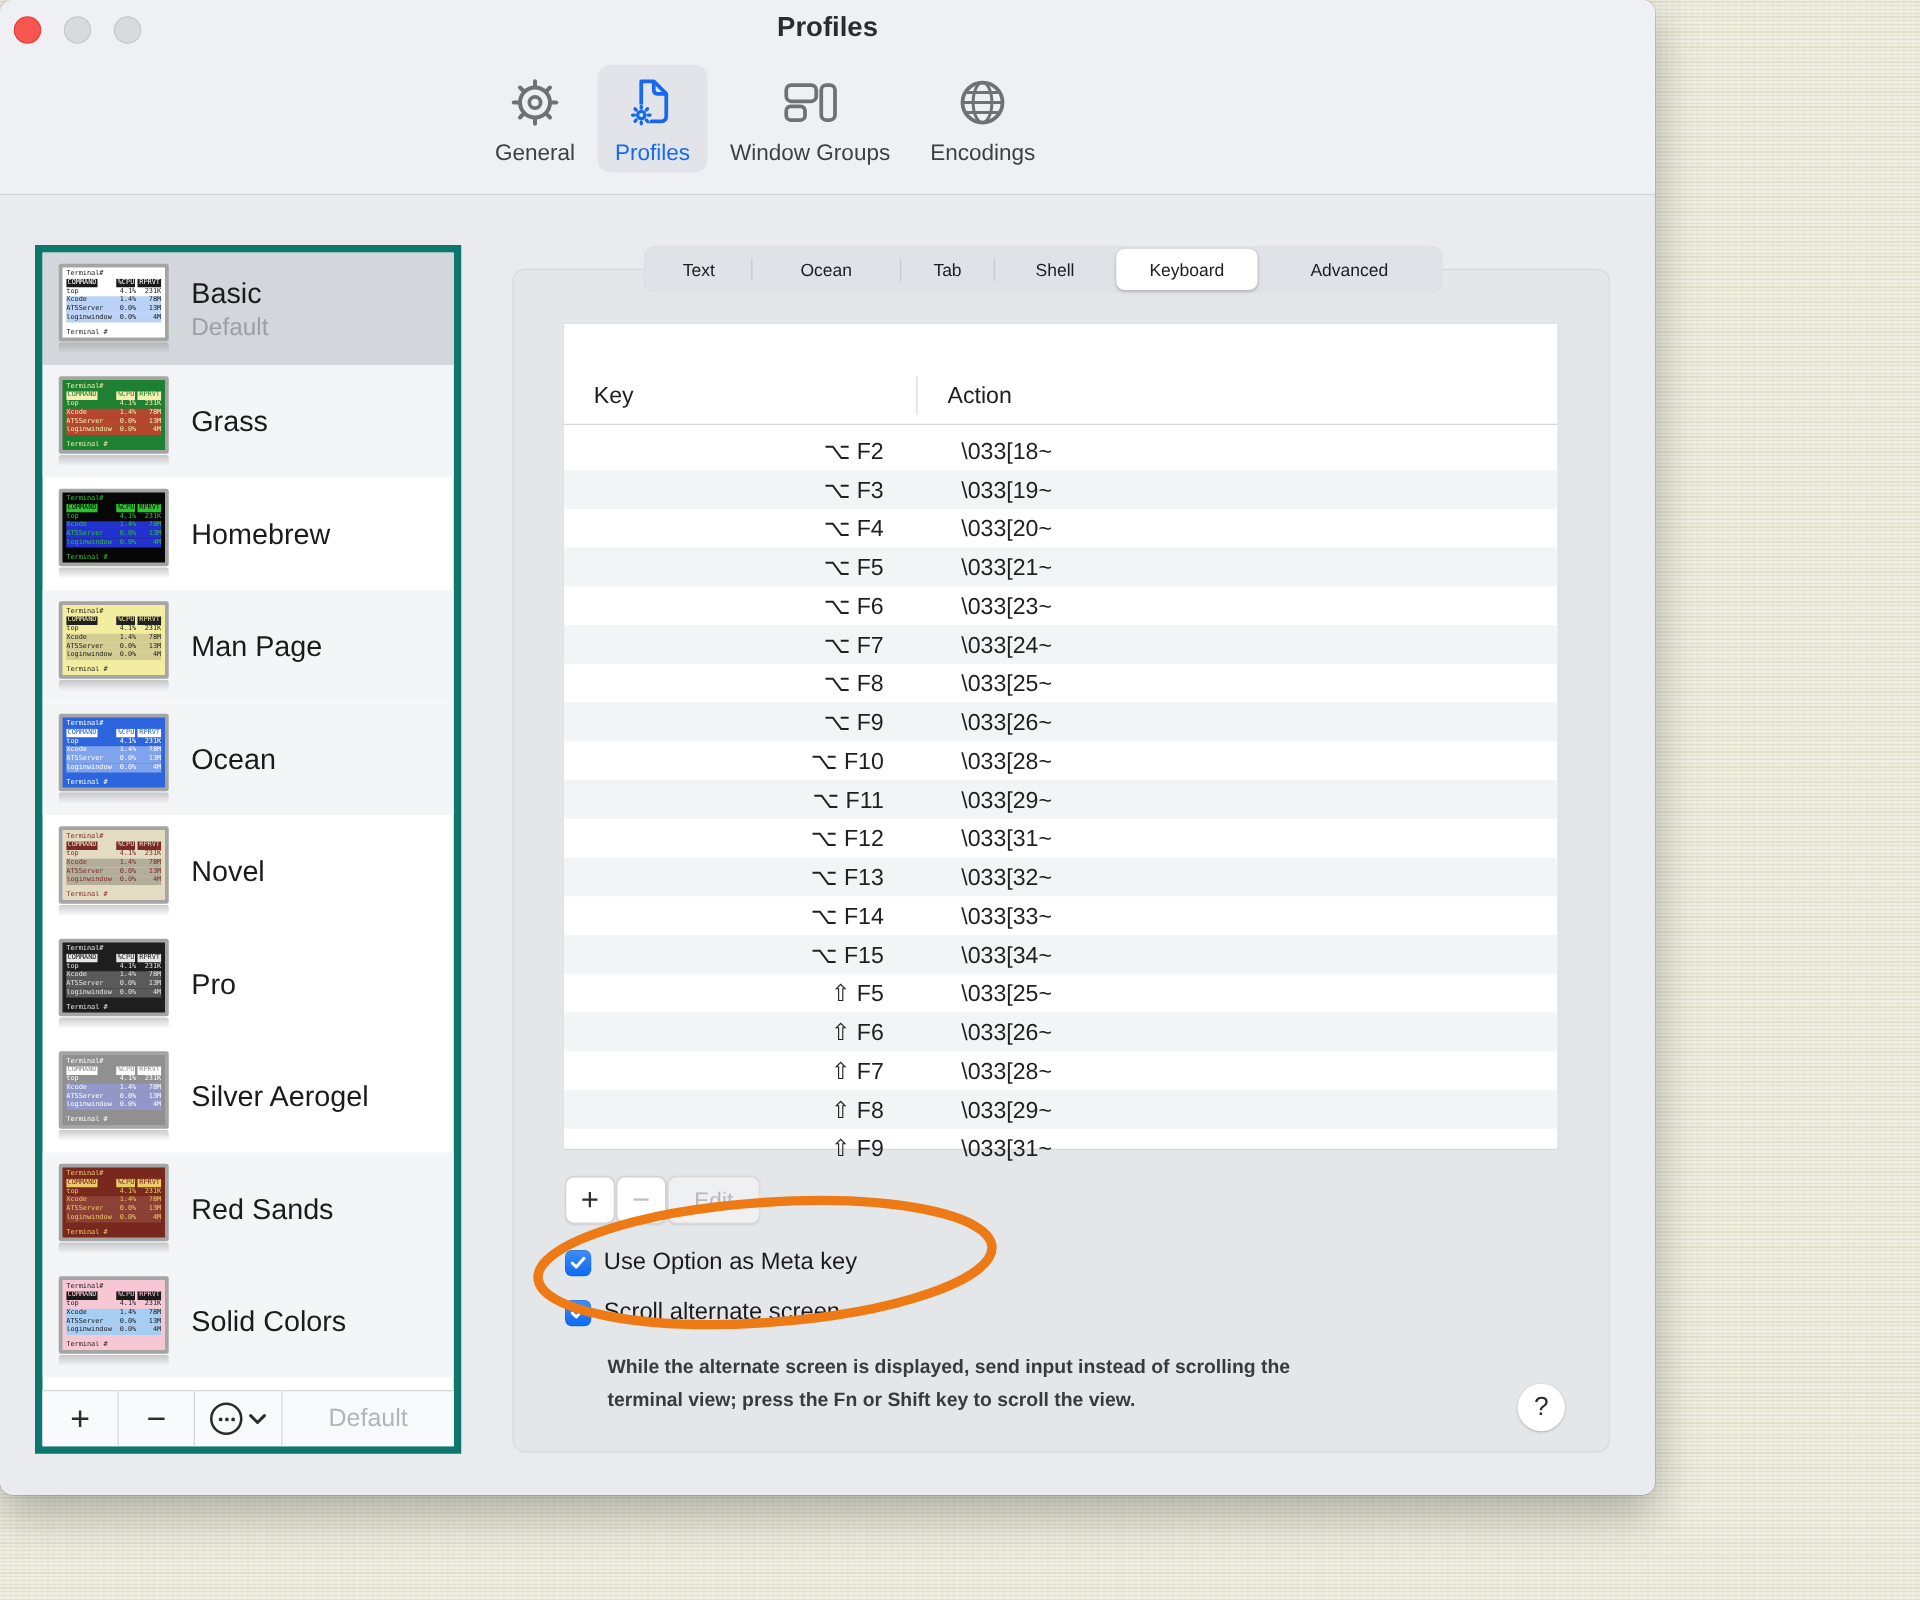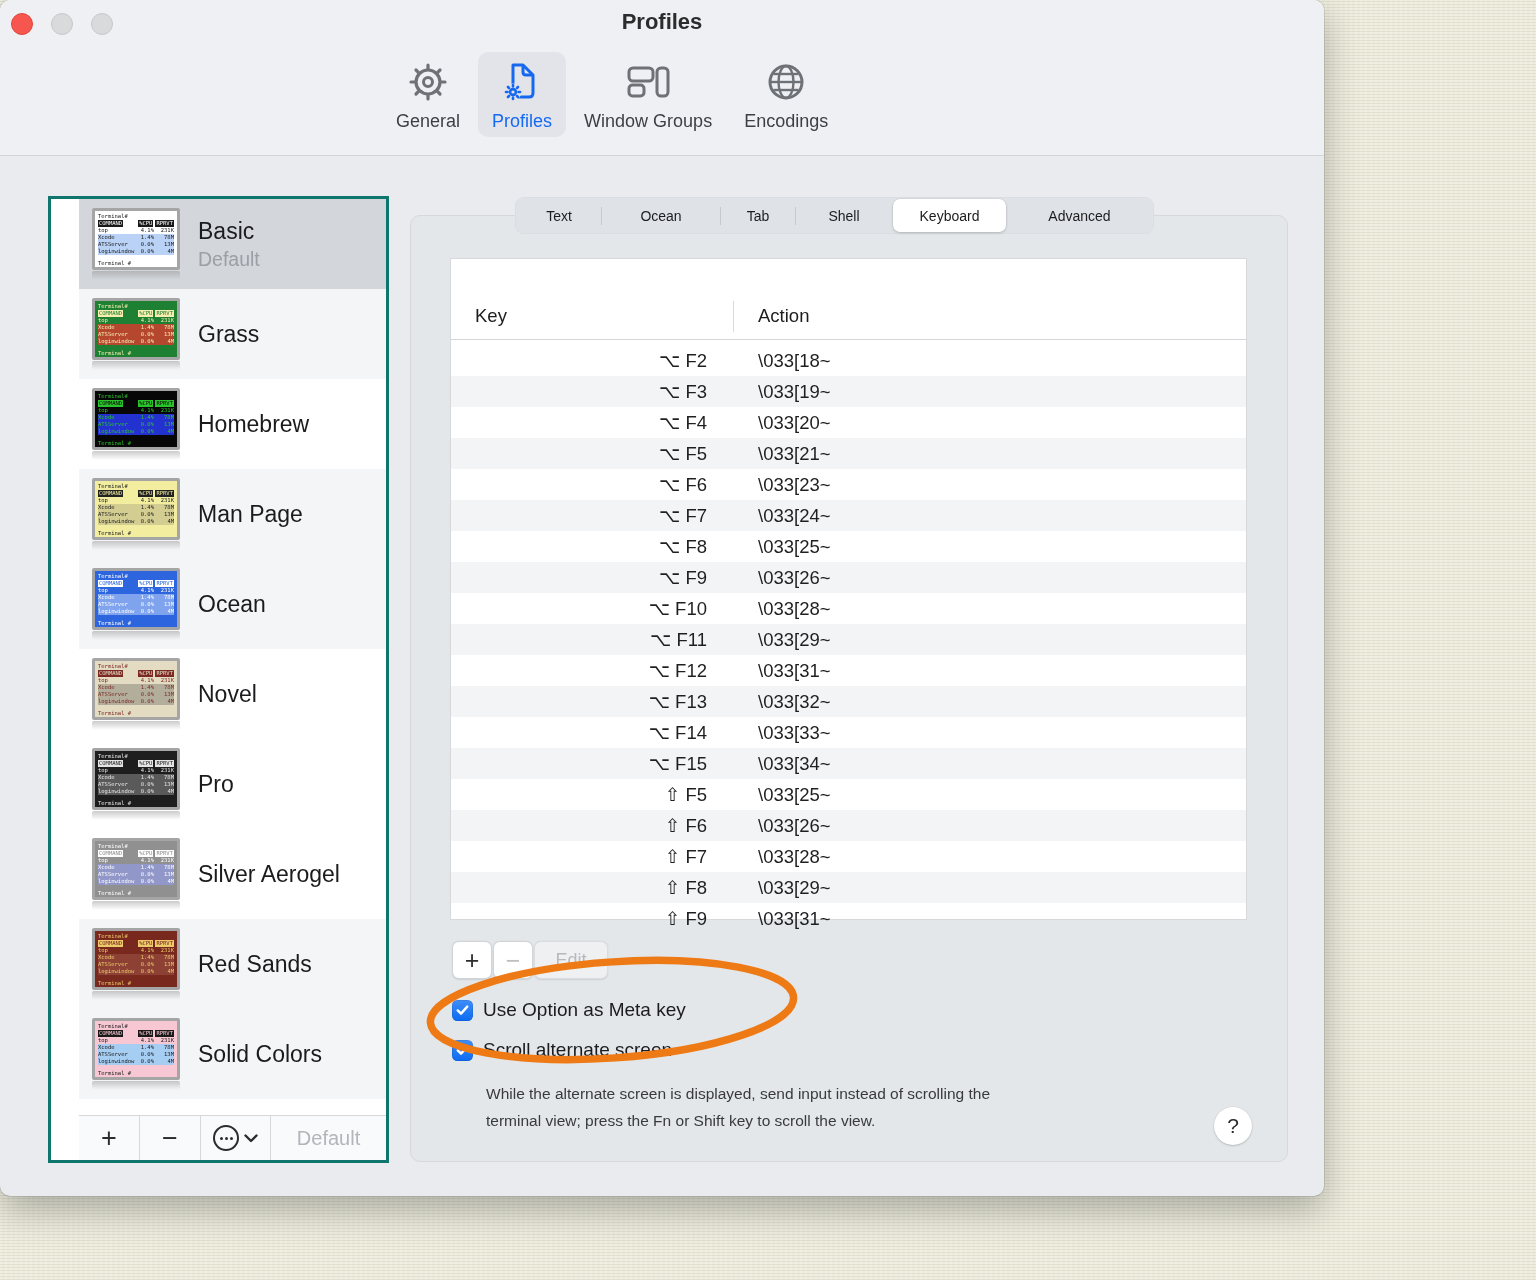--- a/index.html
+++ b/index.html
@@ -33,22 +33,22 @@
   .toolbar { position:absolute; top:52px; left:382px; display:flex; align-items:flex-end; gap:4px; }
   .tb-item {
     display:flex; flex-direction:column; align-items:center;
     padding:7px 14px 5px; border-radius:10px; cursor:default;
   }
   .tb-item.sel { background:#e2e4e9; }
   .tb-label { font-size:18px; color:#3d3f44; margin-top:2px; white-space:nowrap; }
   .tb-item.sel .tb-label { color:#166af2; }
   
   .sidebar {
-    position:absolute; left:48px; top:196px; width:341px; height:967px;
-    background:#ffffff; border:3px solid #0f766e; display:flex; flex-direction:column;padding-left:28px;
+    position:absolute; left:28px; top:196px; width:341px; height:967px;
+    background:#ffffff; border:6px solid #0f766e; display:flex; flex-direction:column;
   }
   .p-list { flex:1; overflow:hidden; }
   .p-row { height:90px; display:flex; align-items:center; padding-left:13px; }
   .p-row.alt { background:#f4f5f7; }
   .p-row.selected { background:#d3d6db; }
   .thumb-wrap { width:92px; }
   .thumb {
     width:88px; height:62px; border:3px solid #a5a5a5; border-radius:2px;
     padding:2px 3px; overflow:hidden;
     font-family:"DejaVu Sans Mono", monospace; font-size:5.5px; line-height:7px;
@@ -97,21 +97,21 @@
   .ktable {
     position:absolute; left:450px; top:258px; width:797px; height:662px;
     background:#ffffff; border:1px solid #d6d8db; display:flex; flex-direction:column;
   }
   .kt-header { height:47px; flex:none; border-bottom:1px solid #d4d6d9; position:relative;
     display:flex; align-items:center; font-size:18.5px; color:#1d1d1f;margin-top:34px; }
   .kt-h-key { padding-left:24px; }
   .kt-h-div { position:absolute; left:282px; top:8px; width:1px; height:31px; background:#d8dadd; }
   .kt-h-action { position:absolute; left:307px; }
   .kt-strip-top { height:5px; background:#fff; flex:none; }
-  .kt-row { height:31px; flex:none; display:flex; align-items:center; font-size:18.5px; color:#1f1f21; }
+  .kt-row { height:31px; flex:none; display:flex; align-items:center; font-size:18.5px; color:#1f1f21;gap:11px; }
   .kt-row.alt { background:#f3f4f6; }
   .kt-key { width:282px; text-align:right; padding-right:26px; }
   .kt-action { padding-left:25px; }
   .kt-fill { flex:1; background:#f3f4f6; }
   
   .btn { position:absolute; display:flex; align-items:center; justify-content:center;
     background:#fff; border:1px solid #d2d5d8; border-radius:7px;
     box-shadow:0 0.5px 1.5px rgba(0,0,0,.10); }
   .btn-add    { left:452px; top:941px; width:40px; height:38px; font-size:25px; color:#2d2d2f; }
   .btn-remove { left:493px; top:941px; width:40px; height:38px; font-size:25px; color:#bcbec2; }
@@ -120,21 +120,21 @@
   
   .chk { position:absolute; display:flex; align-items:center; gap:10px; }
   .chk1 { left:452px; top:999px; }
   .chk2 { left:452px; top:1039px; }
   .box { width:21px; height:21px; border-radius:5.5px;
     background:linear-gradient(#3f8df8, #0c6bf1);
     box-shadow:inset 0 0 0 0.5px rgba(0,0,0,.15);
     display:flex; align-items:center; justify-content:center; }
   .chk-label { font-size:19px; color:#1c1c1e; }
   .note { position:absolute; left:486px; top:1080px; width:680px;
-    font-size:15.5px; line-height:27px; color:#3a3a3c; }
+    font-size:15.5px; line-height:27px; color:#3a3a3c;font-weight:bold; }
   .help { position:absolute; left:1214px; top:1107px; width:38px; height:38px; border-radius:50%;
     background:#fff; box-shadow:0 1px 2px rgba(0,0,0,.18), 0 0 0 0.5px rgba(0,0,0,.06);
     display:flex; align-items:center; justify-content:center;
     font-size:21px; font-weight:500; color:#2a2a2c; }
   .annotation { position:absolute; left:420px; top:945px; width:390px; height:130px;
     pointer-events:none; z-index:5; }
 </style>
 </head>
 <body>
 

